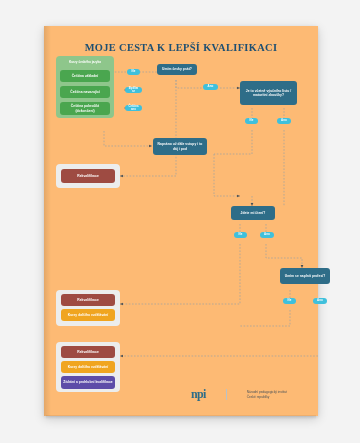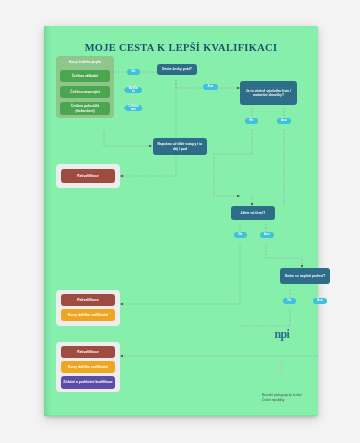--- a/index.html
+++ b/index.html
@@ -13,21 +13,21 @@
     position: relative;
   }
 
   
   #poster {
     position: absolute;
     left: 44px;
     top: 26px;
     width: 274px;
     height: 390px;
-    background: #86efac;
+    background: #fdba74;
     box-shadow: 0 3px 10px rgba(0,0,0,0.16), 0 1px 3px rgba(0,0,0,0.10);
   }
   #poster::before {             
     content:"";
     position:absolute; left:0; top:0; bottom:0; width:7px;
     background: linear-gradient(to right, rgba(0,0,0,0.10), rgba(0,0,0,0));
   }
   #poster::after {              
     content:"";
     position:absolute; left:2px; right:2px; bottom:-4px; height:5px;
@@ -75,22 +75,22 @@
   .cyan   { background: #3fc0dc; font-weight:bold; }
   .greenwrap { background: #8ec68b; border-radius:4px; }
   .green  { background: #4aa64f; }
   .brown  { background: #9e4b42; }
   .orange { background: #f0a520; }
   .purple { background: #5d4ca8; }
 
   
   #logo {
     position: absolute;
-    right: 16px; bottom: 14px;
-    display: flex; align-items: center; gap: 20px; flex-direction: column;
+    right: 31px; bottom: 14px;
+    display: flex; align-items: center; gap: 20px;
   }
   #logo .mark {
     font-family: "Liberation Serif", serif;
     font-weight: bold;
     font-size: 12px;
     color: #2e6d88;
     letter-spacing: -.6px;
   }
   #logo .bar { width:1px; height:11px; background:#b9c2c7; }
   #logo .txt { font-size:3.2px; line-height:1.35; color:#4b5358; }

